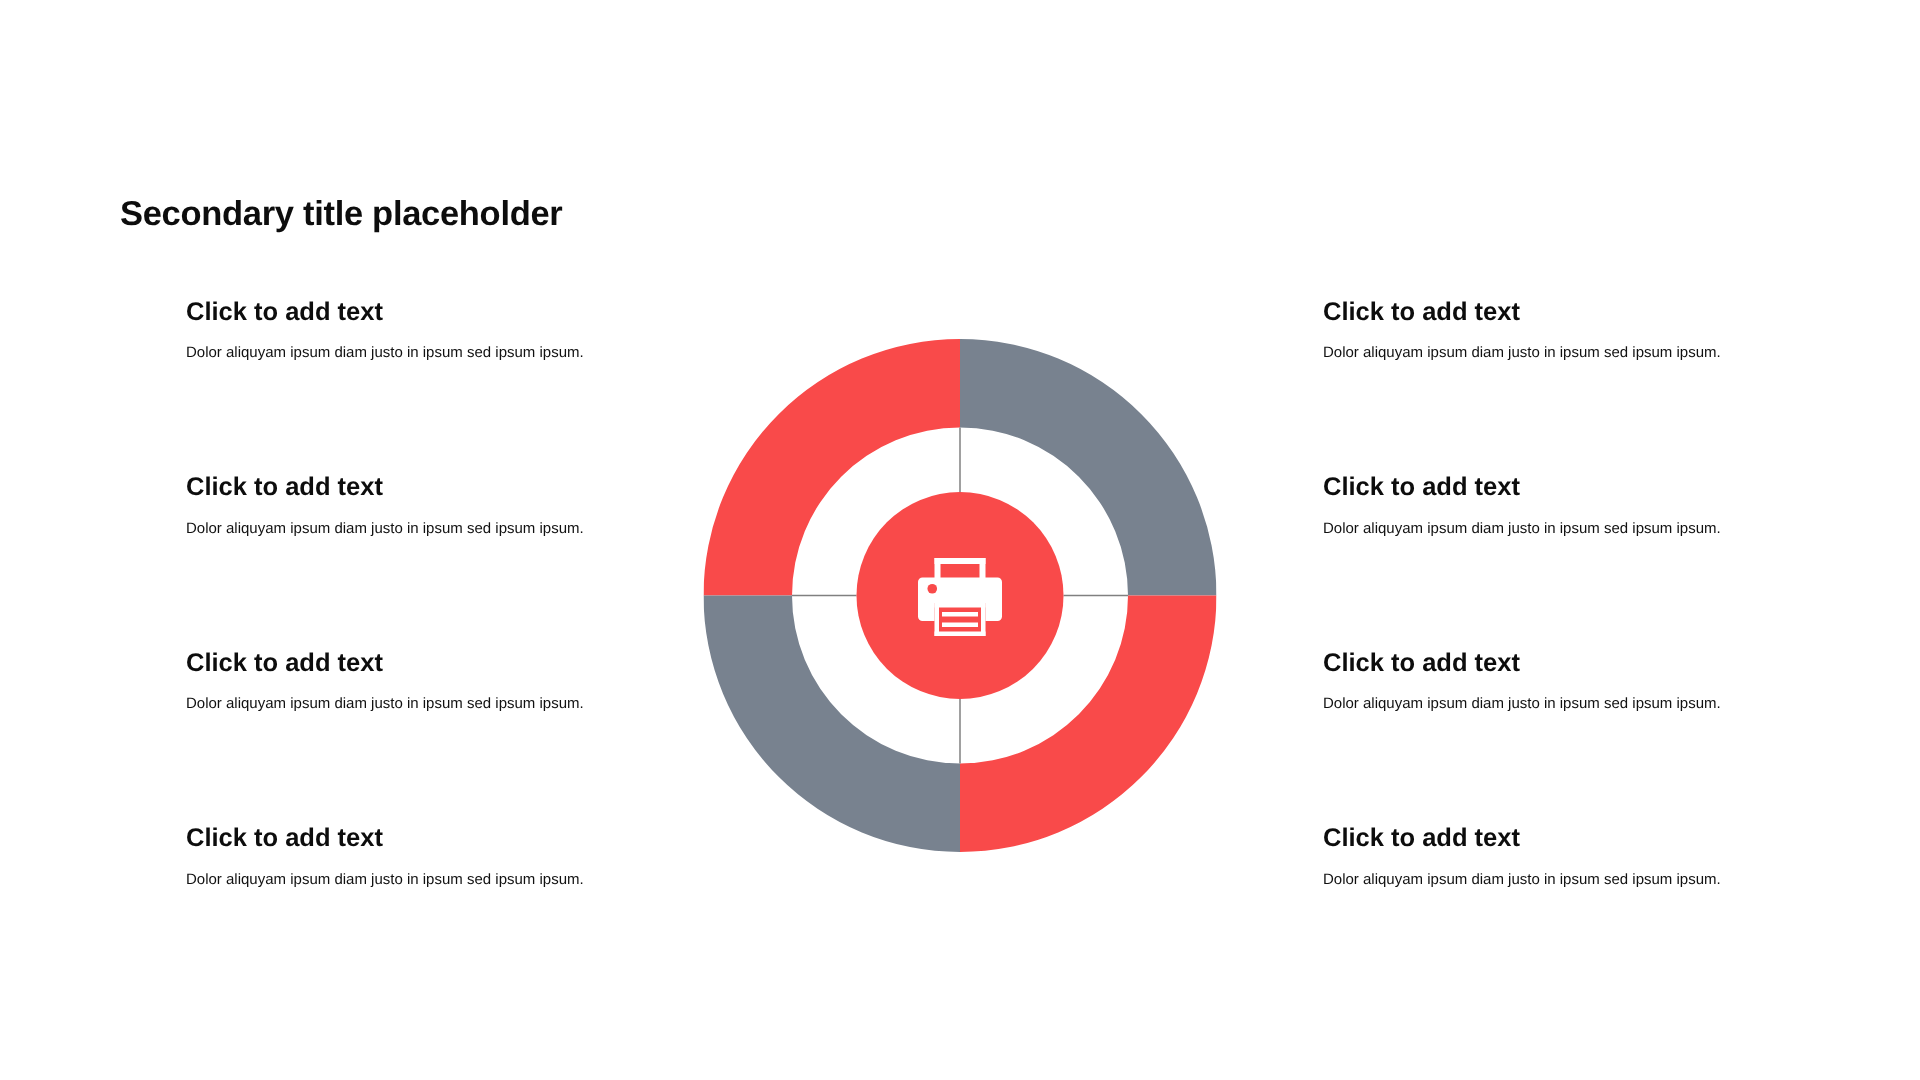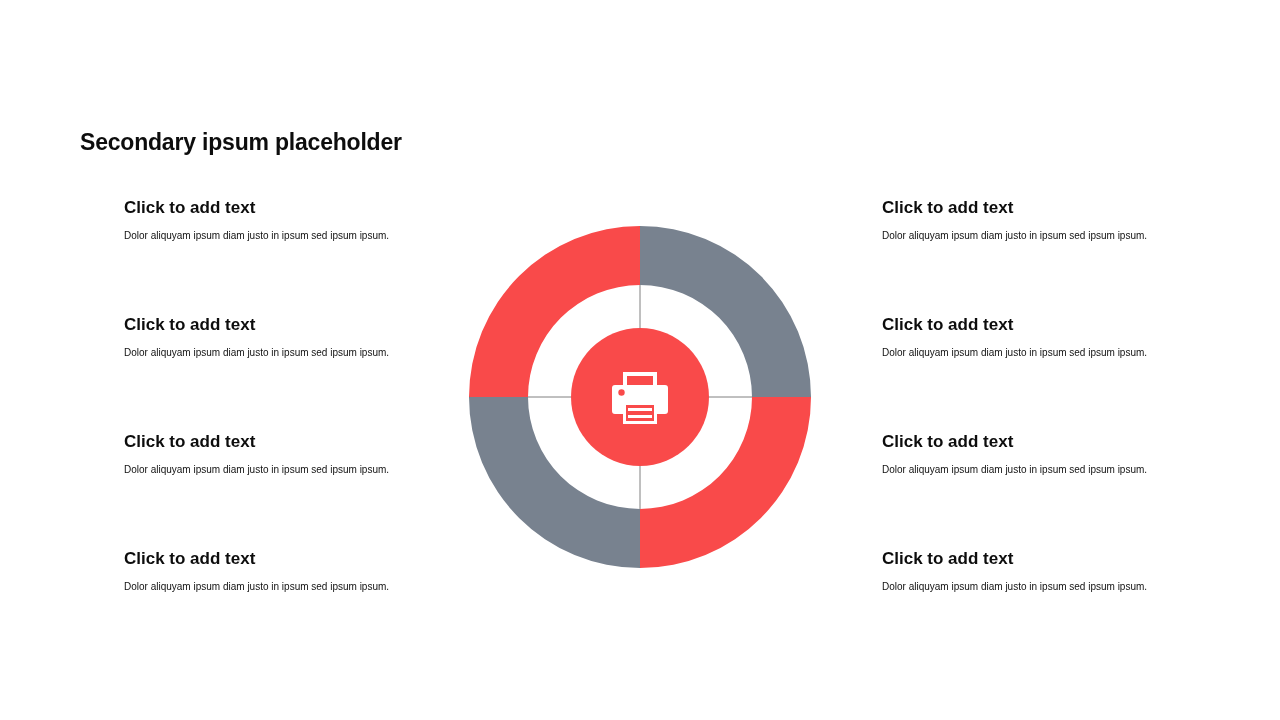--- a/index.html
+++ b/index.html
@@ -79,21 +79,21 @@
     display: block;
     width: 342px;
     height: 342px;
   }
 </style>
 </head>
 <body>
 
 <div id="slide" style="background: rgb(255, 255, 255);">
 
-  <div class="slide-title" style="color: rgb(13, 13, 13);">Secondary ipsum placeholder</div>
+  <div class="slide-title" style="color: rgb(13, 13, 13);">Secondary title placeholder</div>
 
   <div class="text-block col-left row-1">
     <div class="block-heading" style="color: rgb(13, 13, 13);">Click to add text</div>
     <div class="block-body">Dolor aliquyam ipsum diam justo in ipsum sed ipsum ipsum.</div>
   </div>
 
   <div class="text-block col-left row-2">
     <div class="block-heading" style="color: rgb(13, 13, 13);">Click to add text</div>
     <div class="block-body">Dolor aliquyam ipsum diam justo in ipsum sed ipsum ipsum.</div>
   </div>

